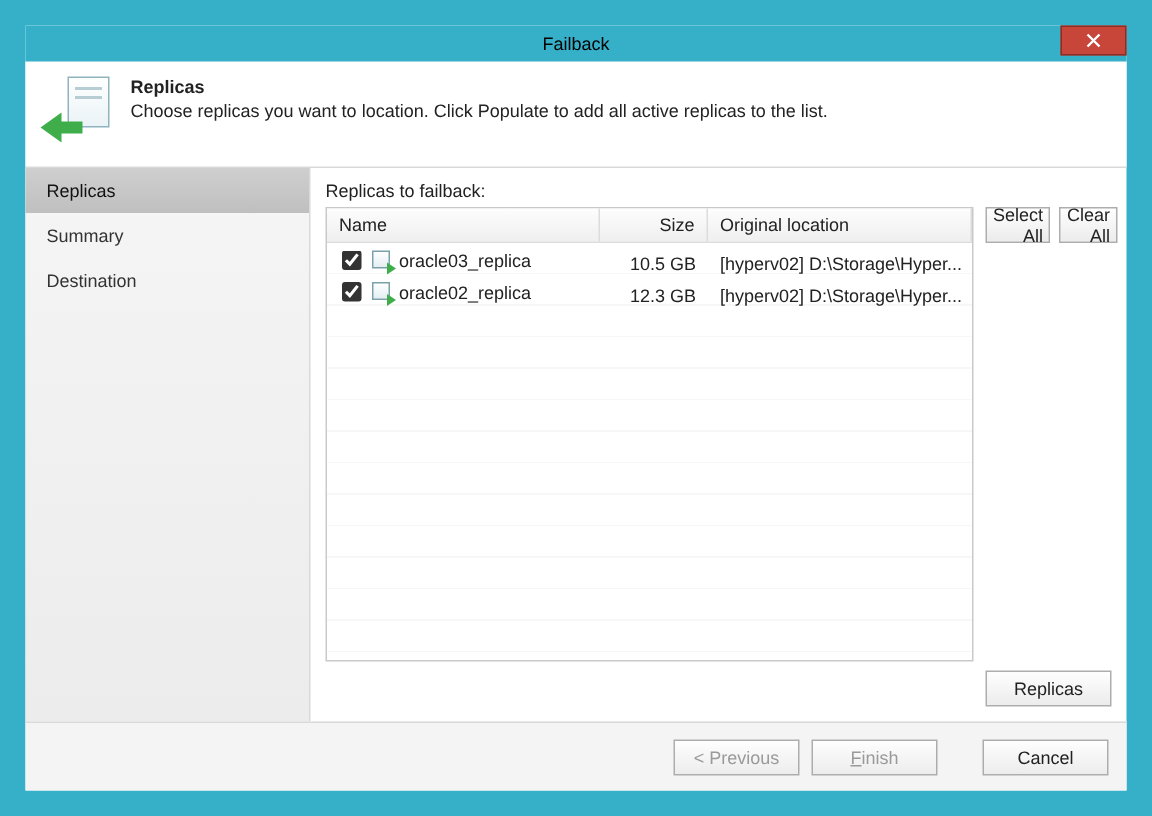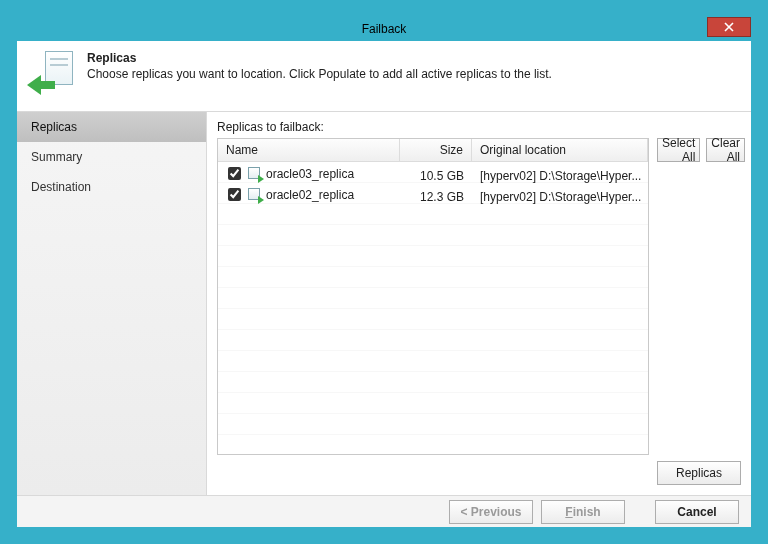--- a/index.html
+++ b/index.html
@@ -41,21 +41,21 @@
   .row .c-loc  { flex:1; padding-left:8px; white-space:nowrap; overflow:hidden; text-overflow:ellipsis;}
   .chk { width:13px; height:13px; accent-color:#333; }
   .vm-icon { width:14px; height:14px; display:inline-block; position:relative;}
   .vm-icon .box { width:12px; height:12px; border:1px solid #7aa0aa; background:linear-gradient(#fff,#e4eef2); position:absolute; left:0; top:0;}
   .vm-icon .arr { position:absolute; right:-2px; bottom:-2px; width:0; height:0; border-top:4px solid transparent; border-bottom:4px solid transparent; border-left:6px solid #3fae4a;}
   .side-buttons { width:84px; display:flex; flex-direction:row; gap:6px;text-align:right;}
   .btn { height:24px; background:linear-gradient(#fefefe,#ececec); border:1px solid #adadad; font-size:12px; color:#222; cursor:pointer; padding:0 4px; display:flex; align-items:center; justify-content:center;}
   .btn.disabled { color:#9a9a9a; cursor:default; }
   .populate-row { display:flex; justify-content:flex-end; margin-top:6px;}
   .populate-row .btn { width:84px;}
-  .footer { height:32px; border-top:1px solid #d9d9d9; background:#f4f4f4; display:flex; align-items:center; justify-content:flex-end; gap:8px; padding:0 12px;font-weight:bold;}
+  .footer { height:46px; border-top:1px solid #d9d9d9; background:#f4f4f4; display:flex; align-items:center; justify-content:flex-end; gap:8px; padding:0 12px;}
   .footer .btn { width:84px;}
   .spacer { width:14px;}
   .underline-mn { text-decoration: underline; }
 </style>
 </head>
 <body>
 
 <div class="frame">
   <div class="window">
     <div class="titlebar">

